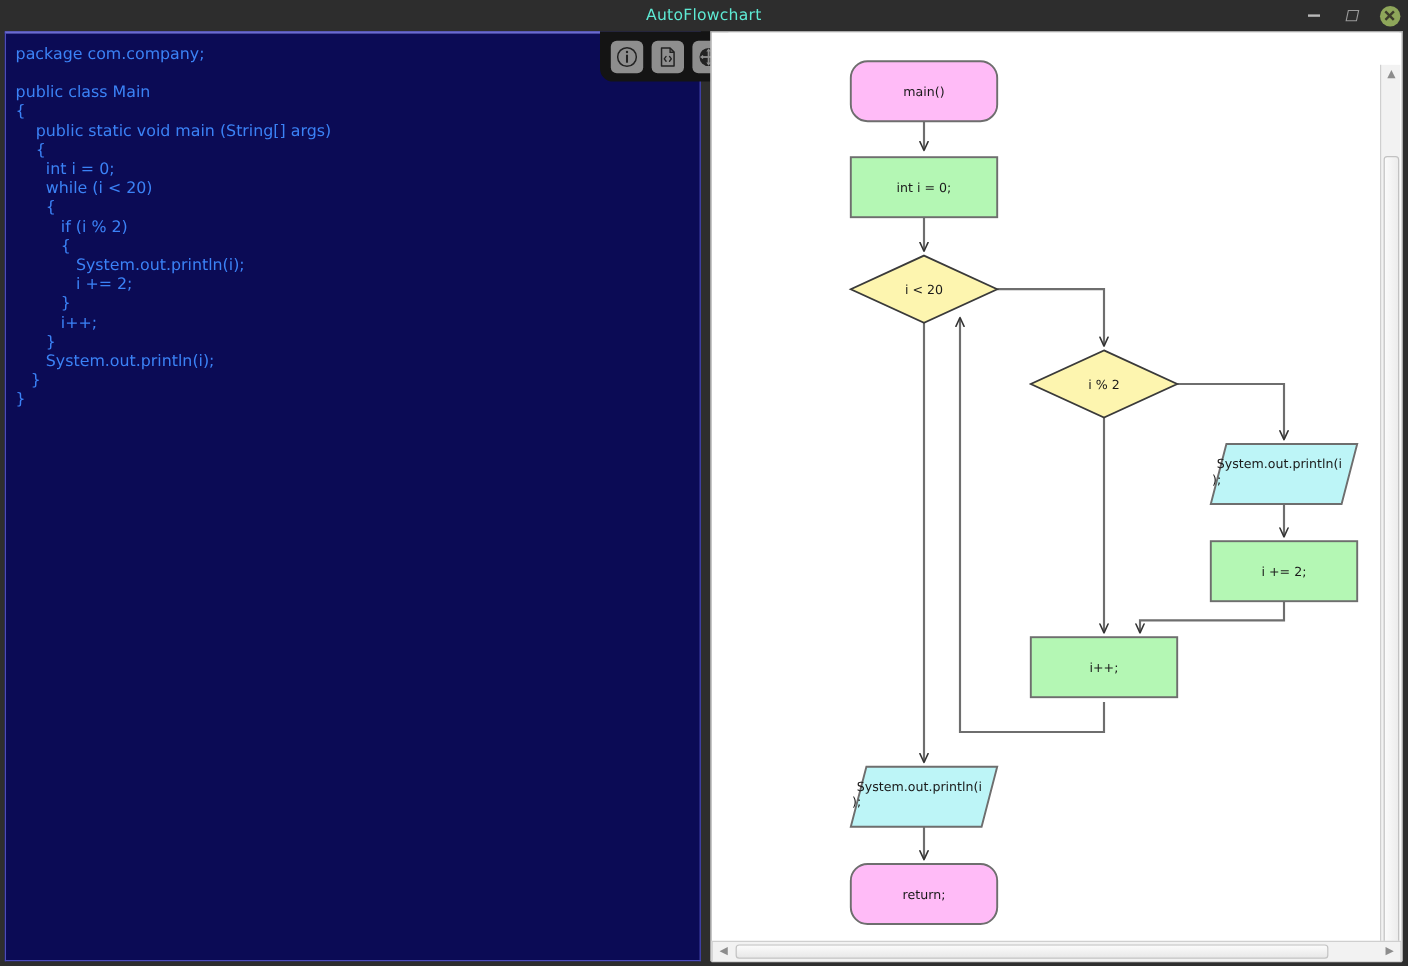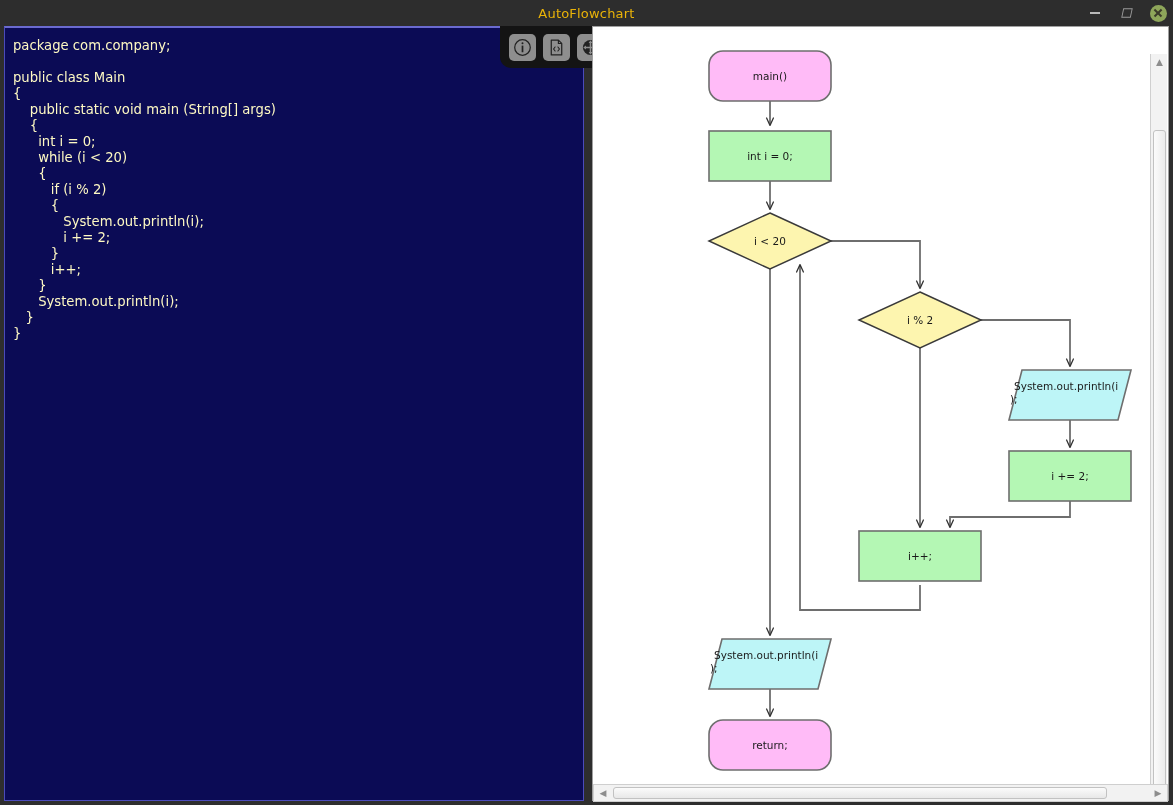--- a/index.html
+++ b/index.html
@@ -18,21 +18,21 @@
   }
 
   
   .titlebar {
     position: absolute; top: 0; left: 0;
     width: 1173px; height: 26px;
     background: #2d2d2d;
     display: flex; align-items: center; justify-content: center;
   }
   .titlebar-title {
-    color: #eab308;
+    color: #5eead4;
     font-size: 13px;
     letter-spacing: .2px;
     user-select: none;
   }
   .win-controls {
     position: absolute; right: 6px; top: 0; height: 26px;
     display: flex; align-items: center; gap: 14px;
   }
   .win-btn {
     width: 18px; height: 18px;
@@ -69,21 +69,21 @@
     left: 4px; top: 26px;
     width: 580px; height: 775px;
     background: #0b0b55;
     border: 1px solid #4b4bbb;
     border-top: 2px solid #6a6ad0;
     overflow: hidden;
   }
   .code {
     margin: 0;
     padding: 10px 20px 8px 8px;
-    color: #fef9c3;
+    color: #3b82f6;
     font-family: "DejaVu Sans", "Liberation Sans", sans-serif;
     font-size: 13.2px;
     line-height: 16px;
     white-space: pre;
     tab-size: 4;
   }
 
   
   .toolbar {
     position: absolute;

